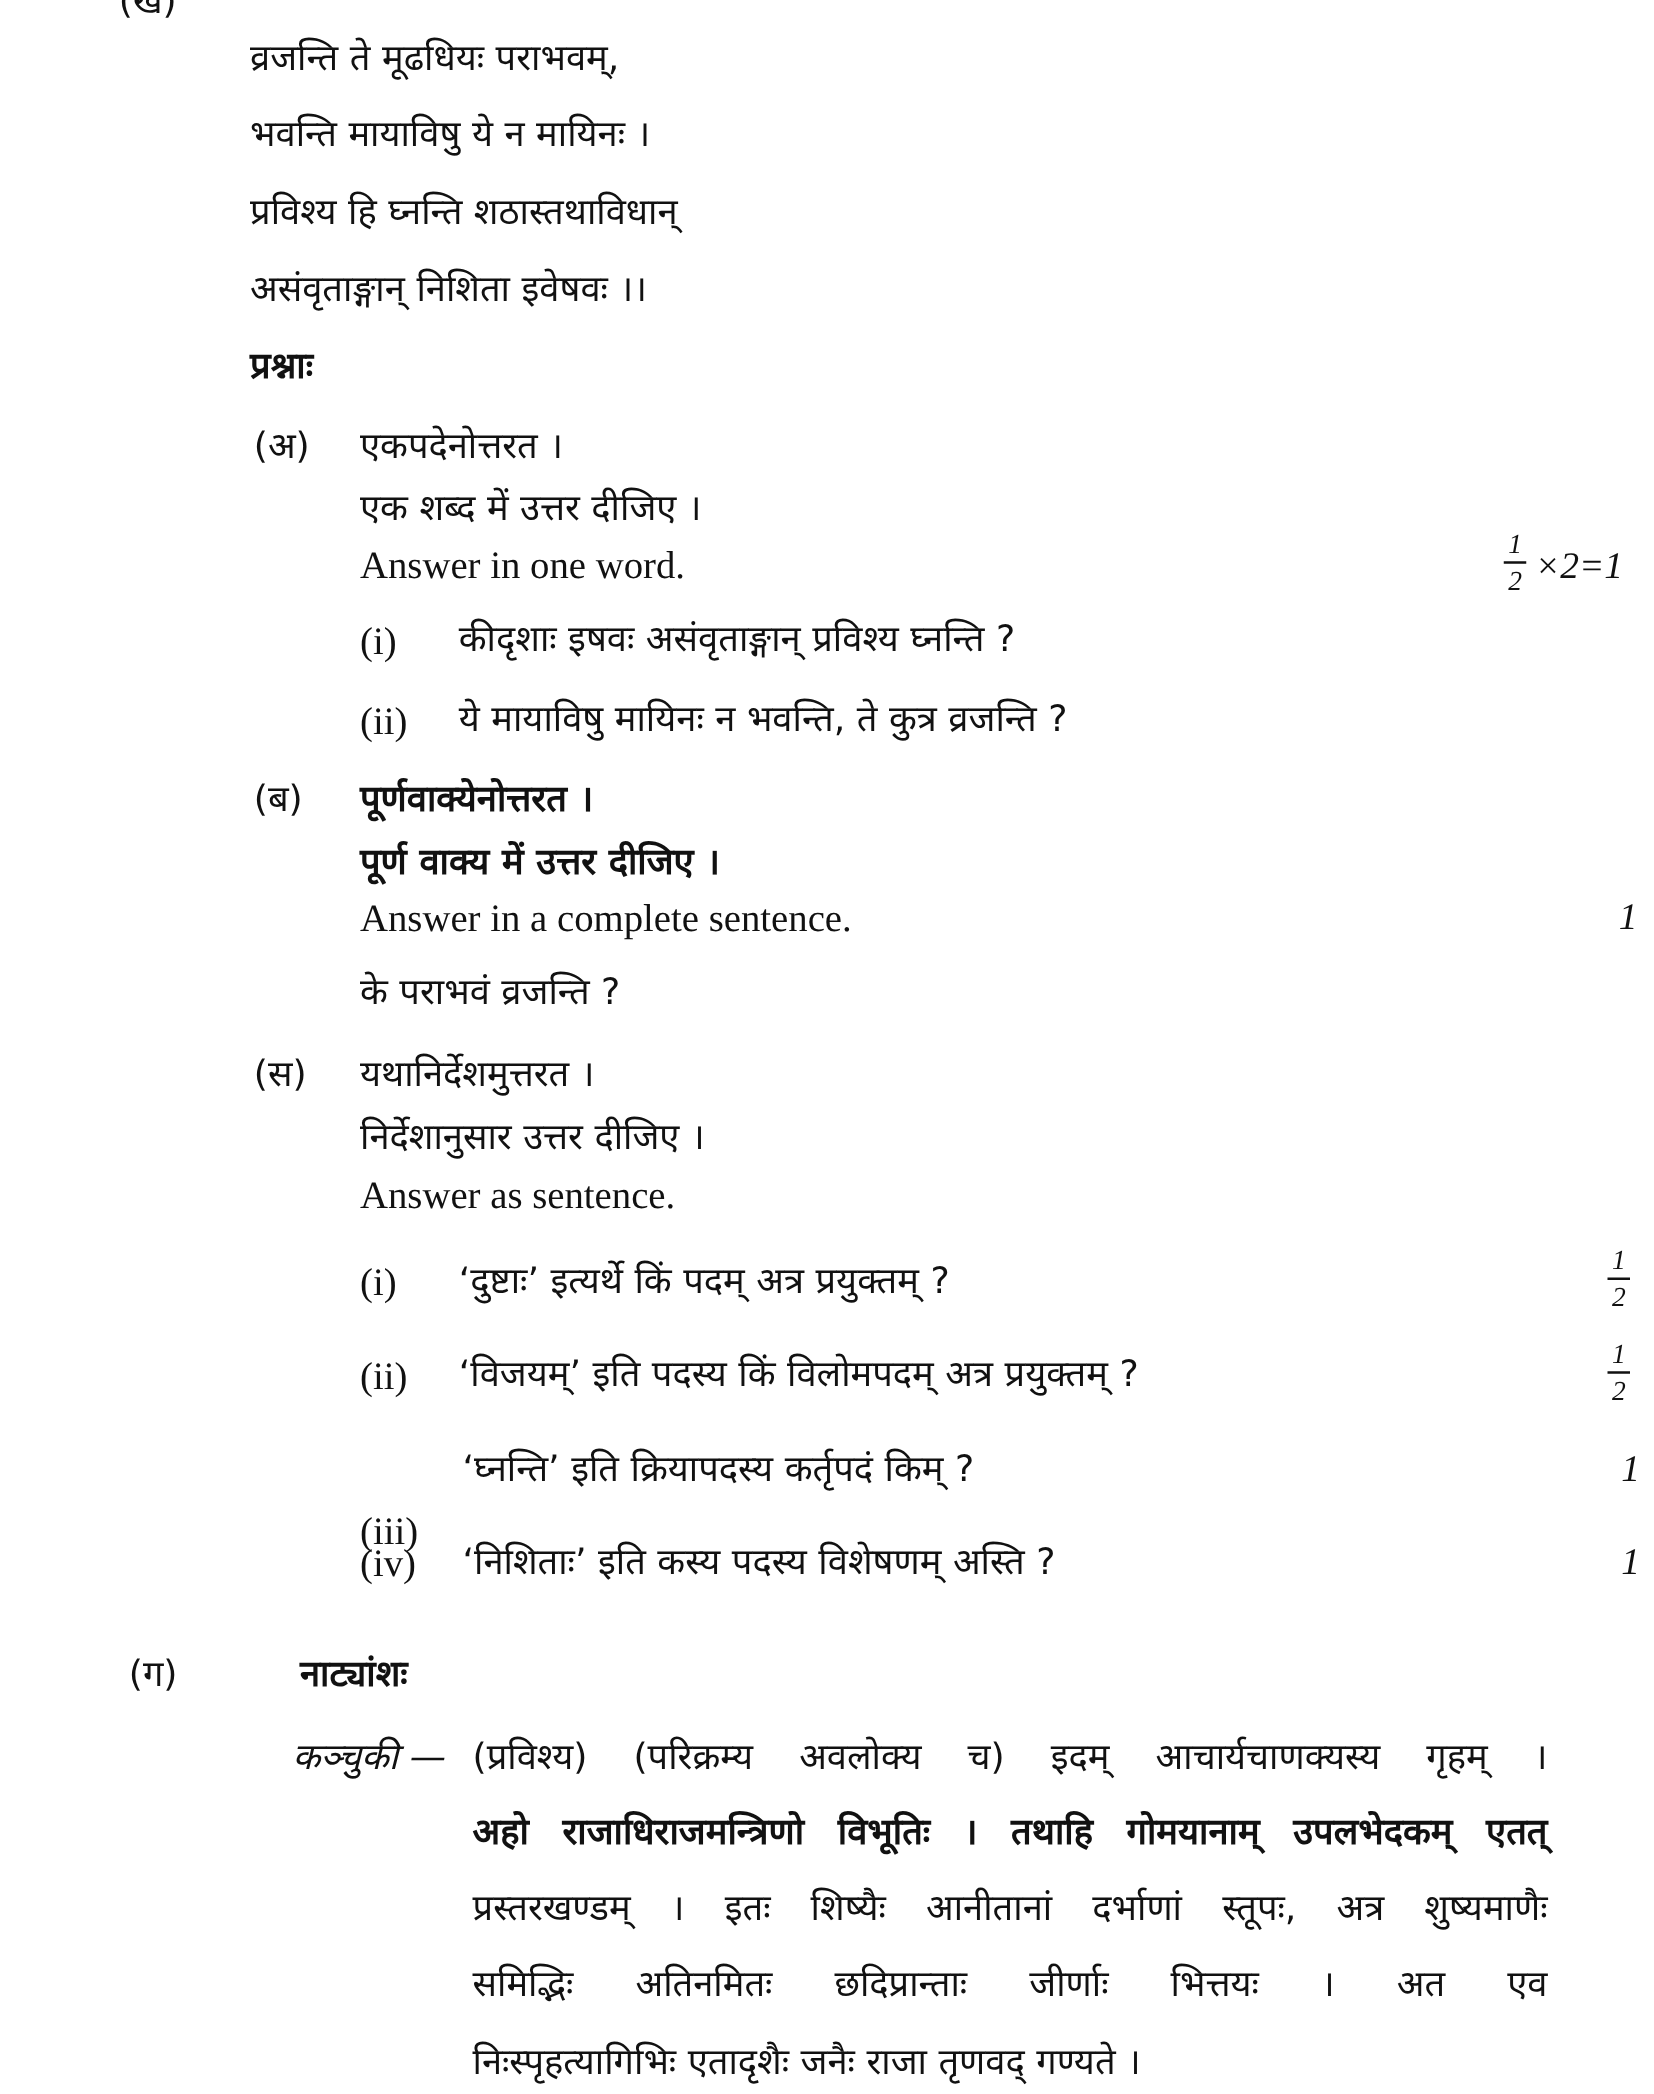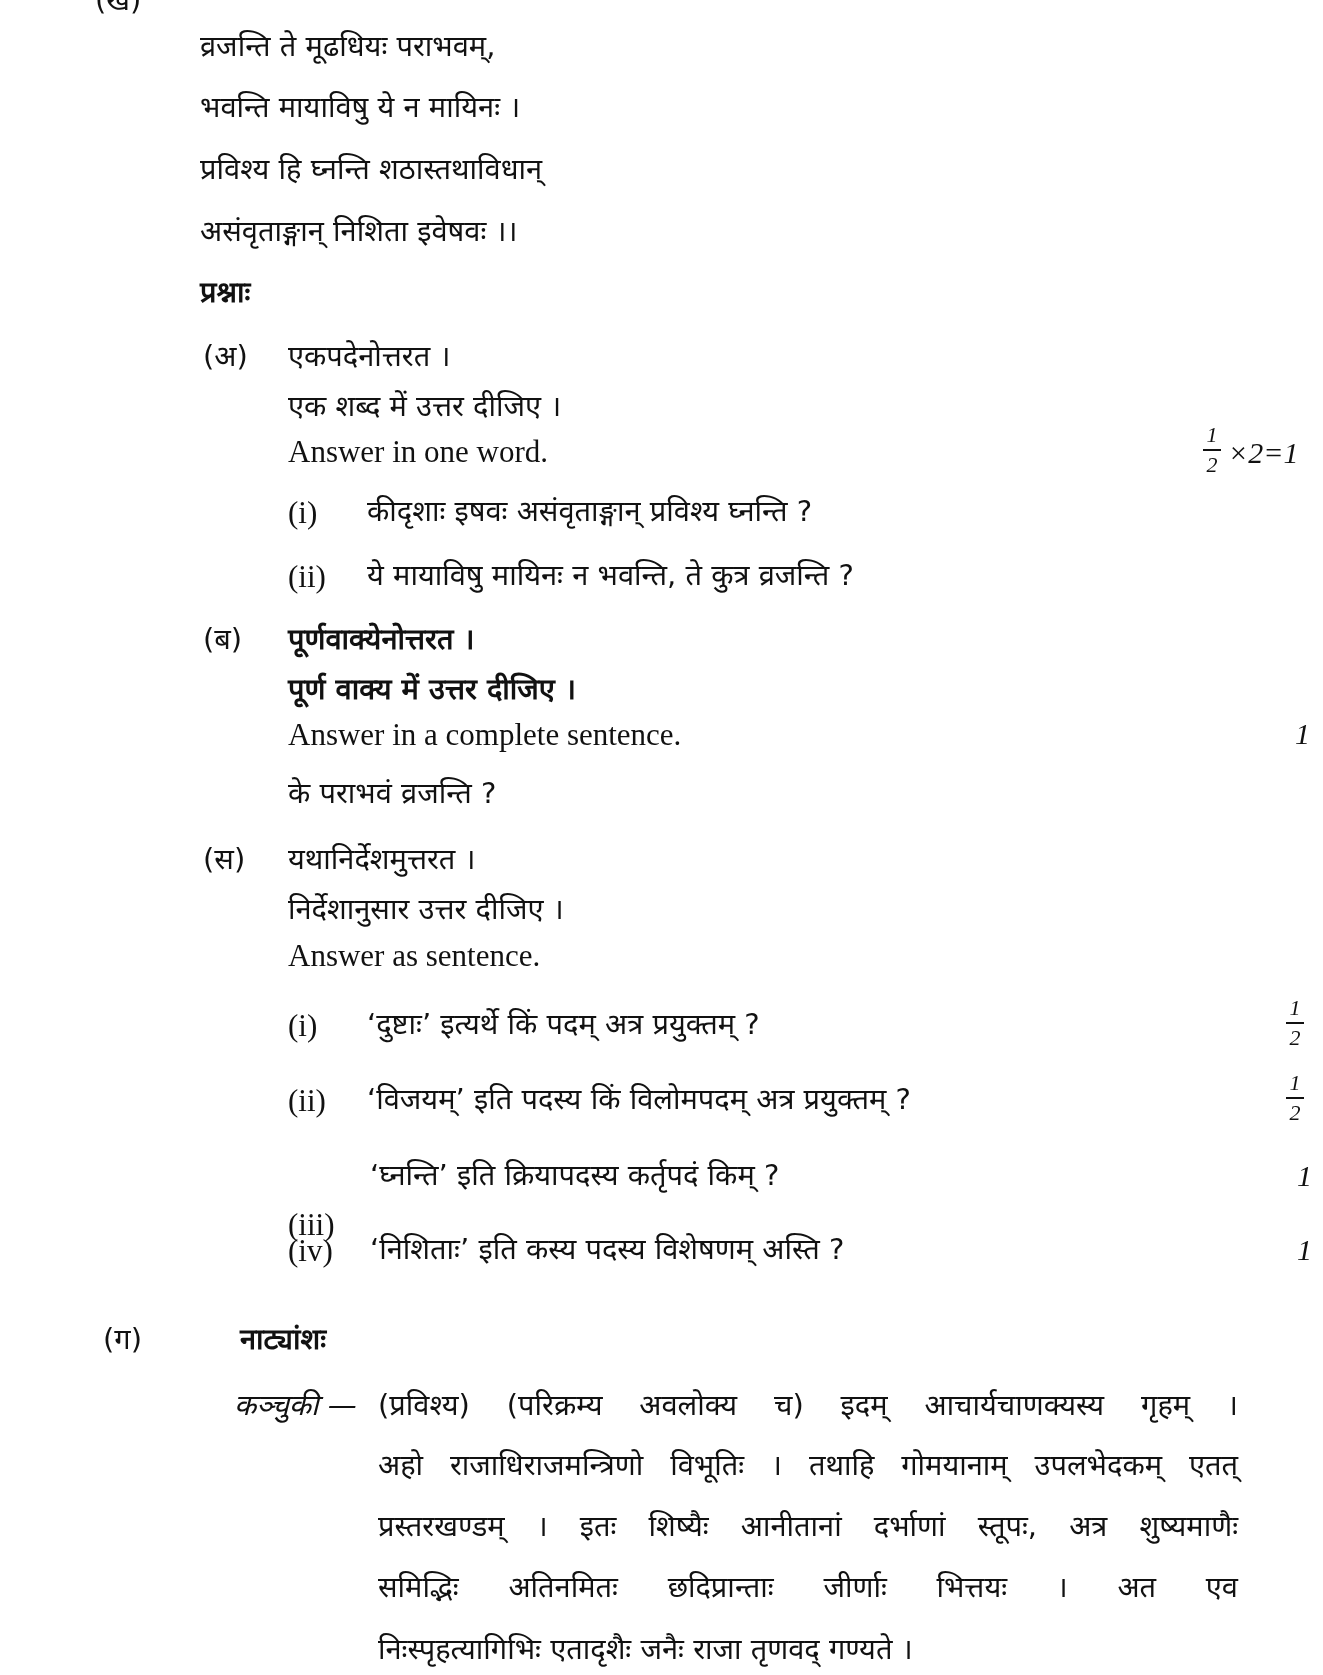--- a/index.html
+++ b/index.html
@@ -81,16 +81,16 @@
 
 <div class="abs eng" style="left:288px; top:1235px;">(iv)</div>
 <div class="abs dev" style="left:370px; top:1235px;">‘निशिताः’ इति कस्य पदस्य विशेषणम् अस्ति ?</div>
 <div class="abs mark" style="left:1297px; top:1235px;">1</div>
 
 <div class="abs dev" style="left:103px; top:1325px;">(ग)</div>
 <div class="abs dev bold" style="left:192px; top:1325px;margin-left:48px;">नाट्यांशः</div>
 
 <div class="abs dev" style="left:205px; top:1391px; font-style: italic; margin-left: 29px;">कञ्चुकी —</div>
 <div class="abs dev justify" style="left:378px; top:1391px; width:860px;">(प्रविश्य) (परिक्रम्य अवलोक्य च) इदम् आचार्यचाणक्यस्य गृहम् ।</div>
-<div class="abs dev justify" style="left:378px; top:1451px; width:860px;">अहो राजाधिराजमन्त्रिणो विभूतिः । तथाहि गोमयानाम् उपलभेदकम् एतत्</div>
+<div class="abs dev justify" style="left:378px; top:1451px; width:860px;font-weight:bold;">अहो राजाधिराजमन्त्रिणो विभूतिः । तथाहि गोमयानाम् उपलभेदकम् एतत्</div>
 <div class="abs dev justify" style="left:378px; top:1512px; width:860px;">प्रस्तरखण्डम् । इतः शिष्यैः आनीतानां दर्भाणां स्तूपः, अत्र शुष्यमाणैः</div>
 <div class="abs dev justify" style="left:378px; top:1573px; width:860px;">समिद्भिः अतिनमितः छदिप्रान्ताः जीर्णाः भित्तयः । अत एव</div>
 <div class="abs dev" style="left:378px; top:1635px;">निःस्पृहत्यागिभिः एतादृशैः जनैः राजा तृणवद् गण्यते ।</div>
 
 </body></html>

